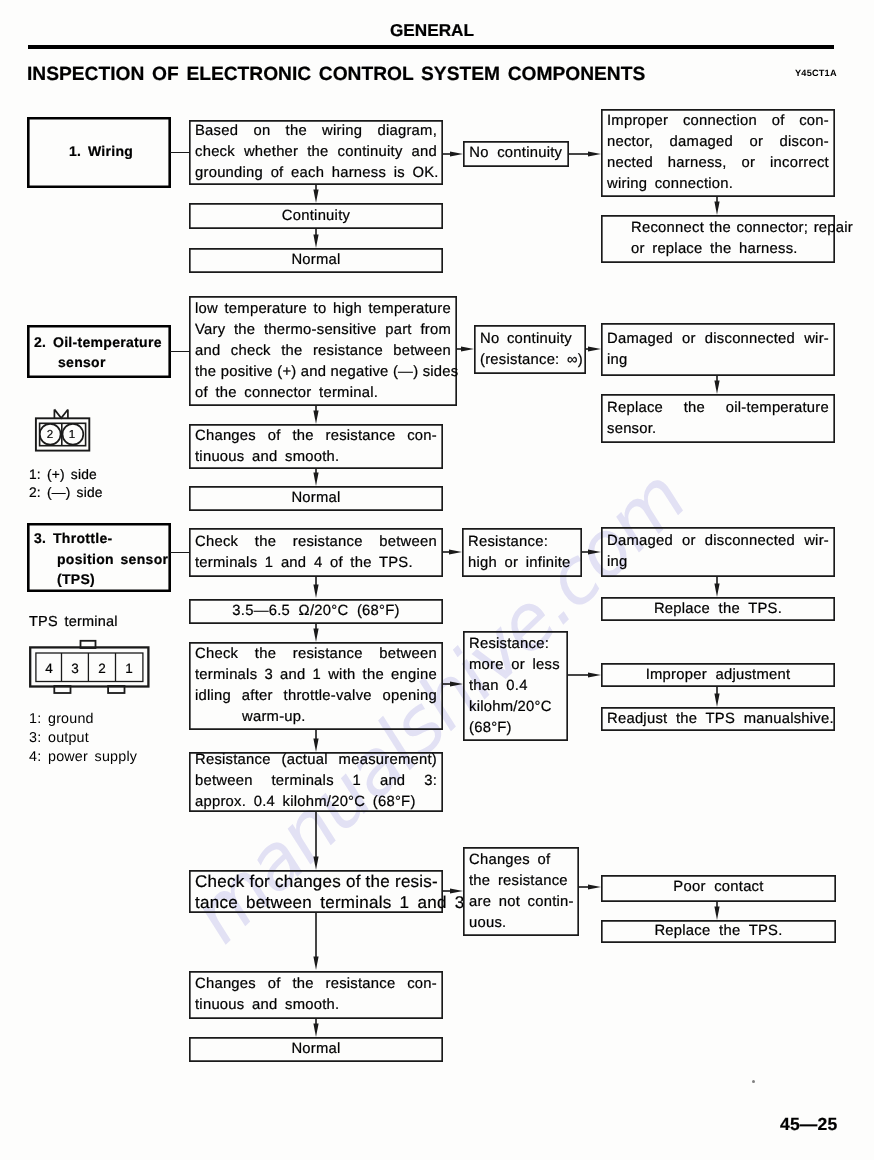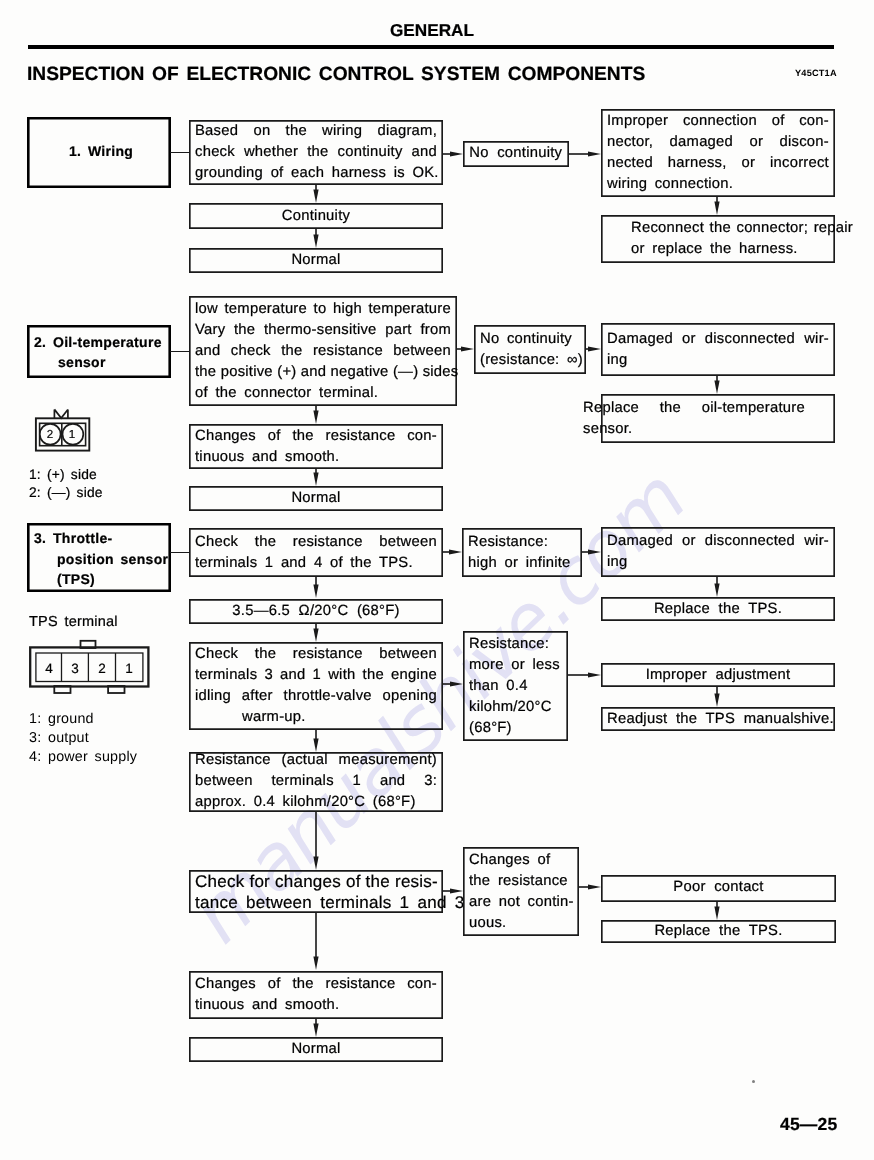--- a/index.html
+++ b/index.html
@@ -152,21 +152,21 @@
 <svg class="abs" style="left:586px;top:343px;" width="15" height="12" viewBox="0 0 15 12">
       <rect x="0" y="5.2" width="2.60" height="1.6" fill="#1a1a1a"></rect>
       <path d="M2.00 3.40 L15 6 L2.00 8.60 Z" fill="#1a1a1a"></path>
     </svg>
 <div class="abs box" style="left:601px;top:323px;width:234px;height:53px;"></div>
 <div class="abs txt" style="left:607px;top:328.5px;width:222px;line-height:21.0px;font-size:14.8px;white-space:normal;">
       <span class="jline" style="">Damaged or disconnected wir-</span>
       <span class="tline" style="text-align:left;">ing</span>
     </div>
 <div class="abs box" style="left:601px;top:394px;width:234px;height:49px;"></div>
-<div class="abs txt" style="left:583px;top:397.5px;width:222px;line-height:21.0px;font-size:14.8px;white-space:normal;">
+<div class="abs txt" style="left:607px;top:397.5px;width:222px;line-height:21.0px;font-size:14.8px;white-space:normal;">
       <span class="jline" style="">Replace the oil-temperature</span>
       <span class="tline" style="text-align:left;">sensor.</span>
     </div>
 <svg class="abs" style="left:711px;top:376px;" width="12" height="18" viewBox="0 0 12 18">
       <rect x="5.2" y="0" width="1.6" height="5.10" fill="#1a1a1a"></rect>
       <path d="M3.40 4.50 L6 18 L8.60 4.50 Z" fill="#1a1a1a"></path>
     </svg>
 <div class="abs box heavy" style="left:27.2px;top:523.2px;width:144px;height:69.1px;"></div>
 <div class="abs seclbl" style="left:34px;top:527.5px;line-height:20.6px;font-size:14px;">
       <div style="">3. Throttle-</div>

